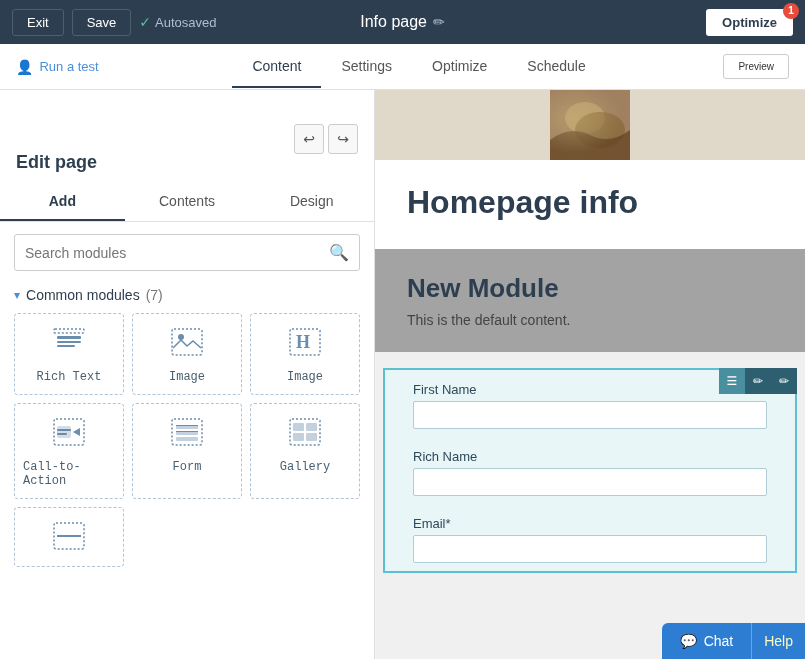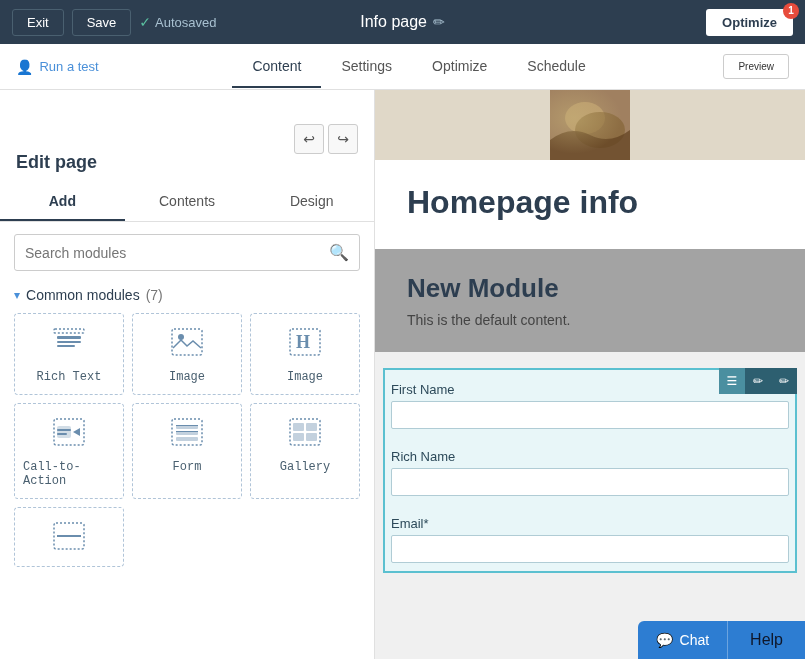--- a/index.html
+++ b/index.html
@@ -296,21 +296,21 @@
       width: 26px;
       height: 26px;
       display: flex;
       align-items: center;
       justify-content: center;
       cursor: pointer;
       font-size: 12px;
     }
     .form-tool-btn.dark { background: #2d5f70; }
 
-    .form-field { padding: 12px 6px 8px; }
+    .form-field { padding: 12px 28px 8px; }
     .form-label { font-size: 13px; color: #2d4a5a; margin-bottom: 4px; display: block; }
     .form-input-fake {
       background: #fff;
       border: 1px solid #b0ccd5;
       height: 28px;
       width: 100%;
       border-radius: 2px;
     }
 
     
@@ -328,23 +328,23 @@
       font-size: 14px;
       border: none;
       cursor: pointer;
       display: flex;
       align-items: center;
       gap: 6px;
       border-radius: 6px 0 0 0;
     }
     .help-btn {
       background: #2d7dd2;
-      color: #0f172a;
-      padding: 10px 22px;
-      font-size: 16px;
+      color: #fef9c3;
+      padding: 10px 12px;
+      font-size: 14px;
       border: none;
       cursor: pointer;
       border-left: 1px solid rgba(255,255,255,0.3);
     }
 
     
     .sidebar-collapse {
       position: relative;
     }
   </style>

